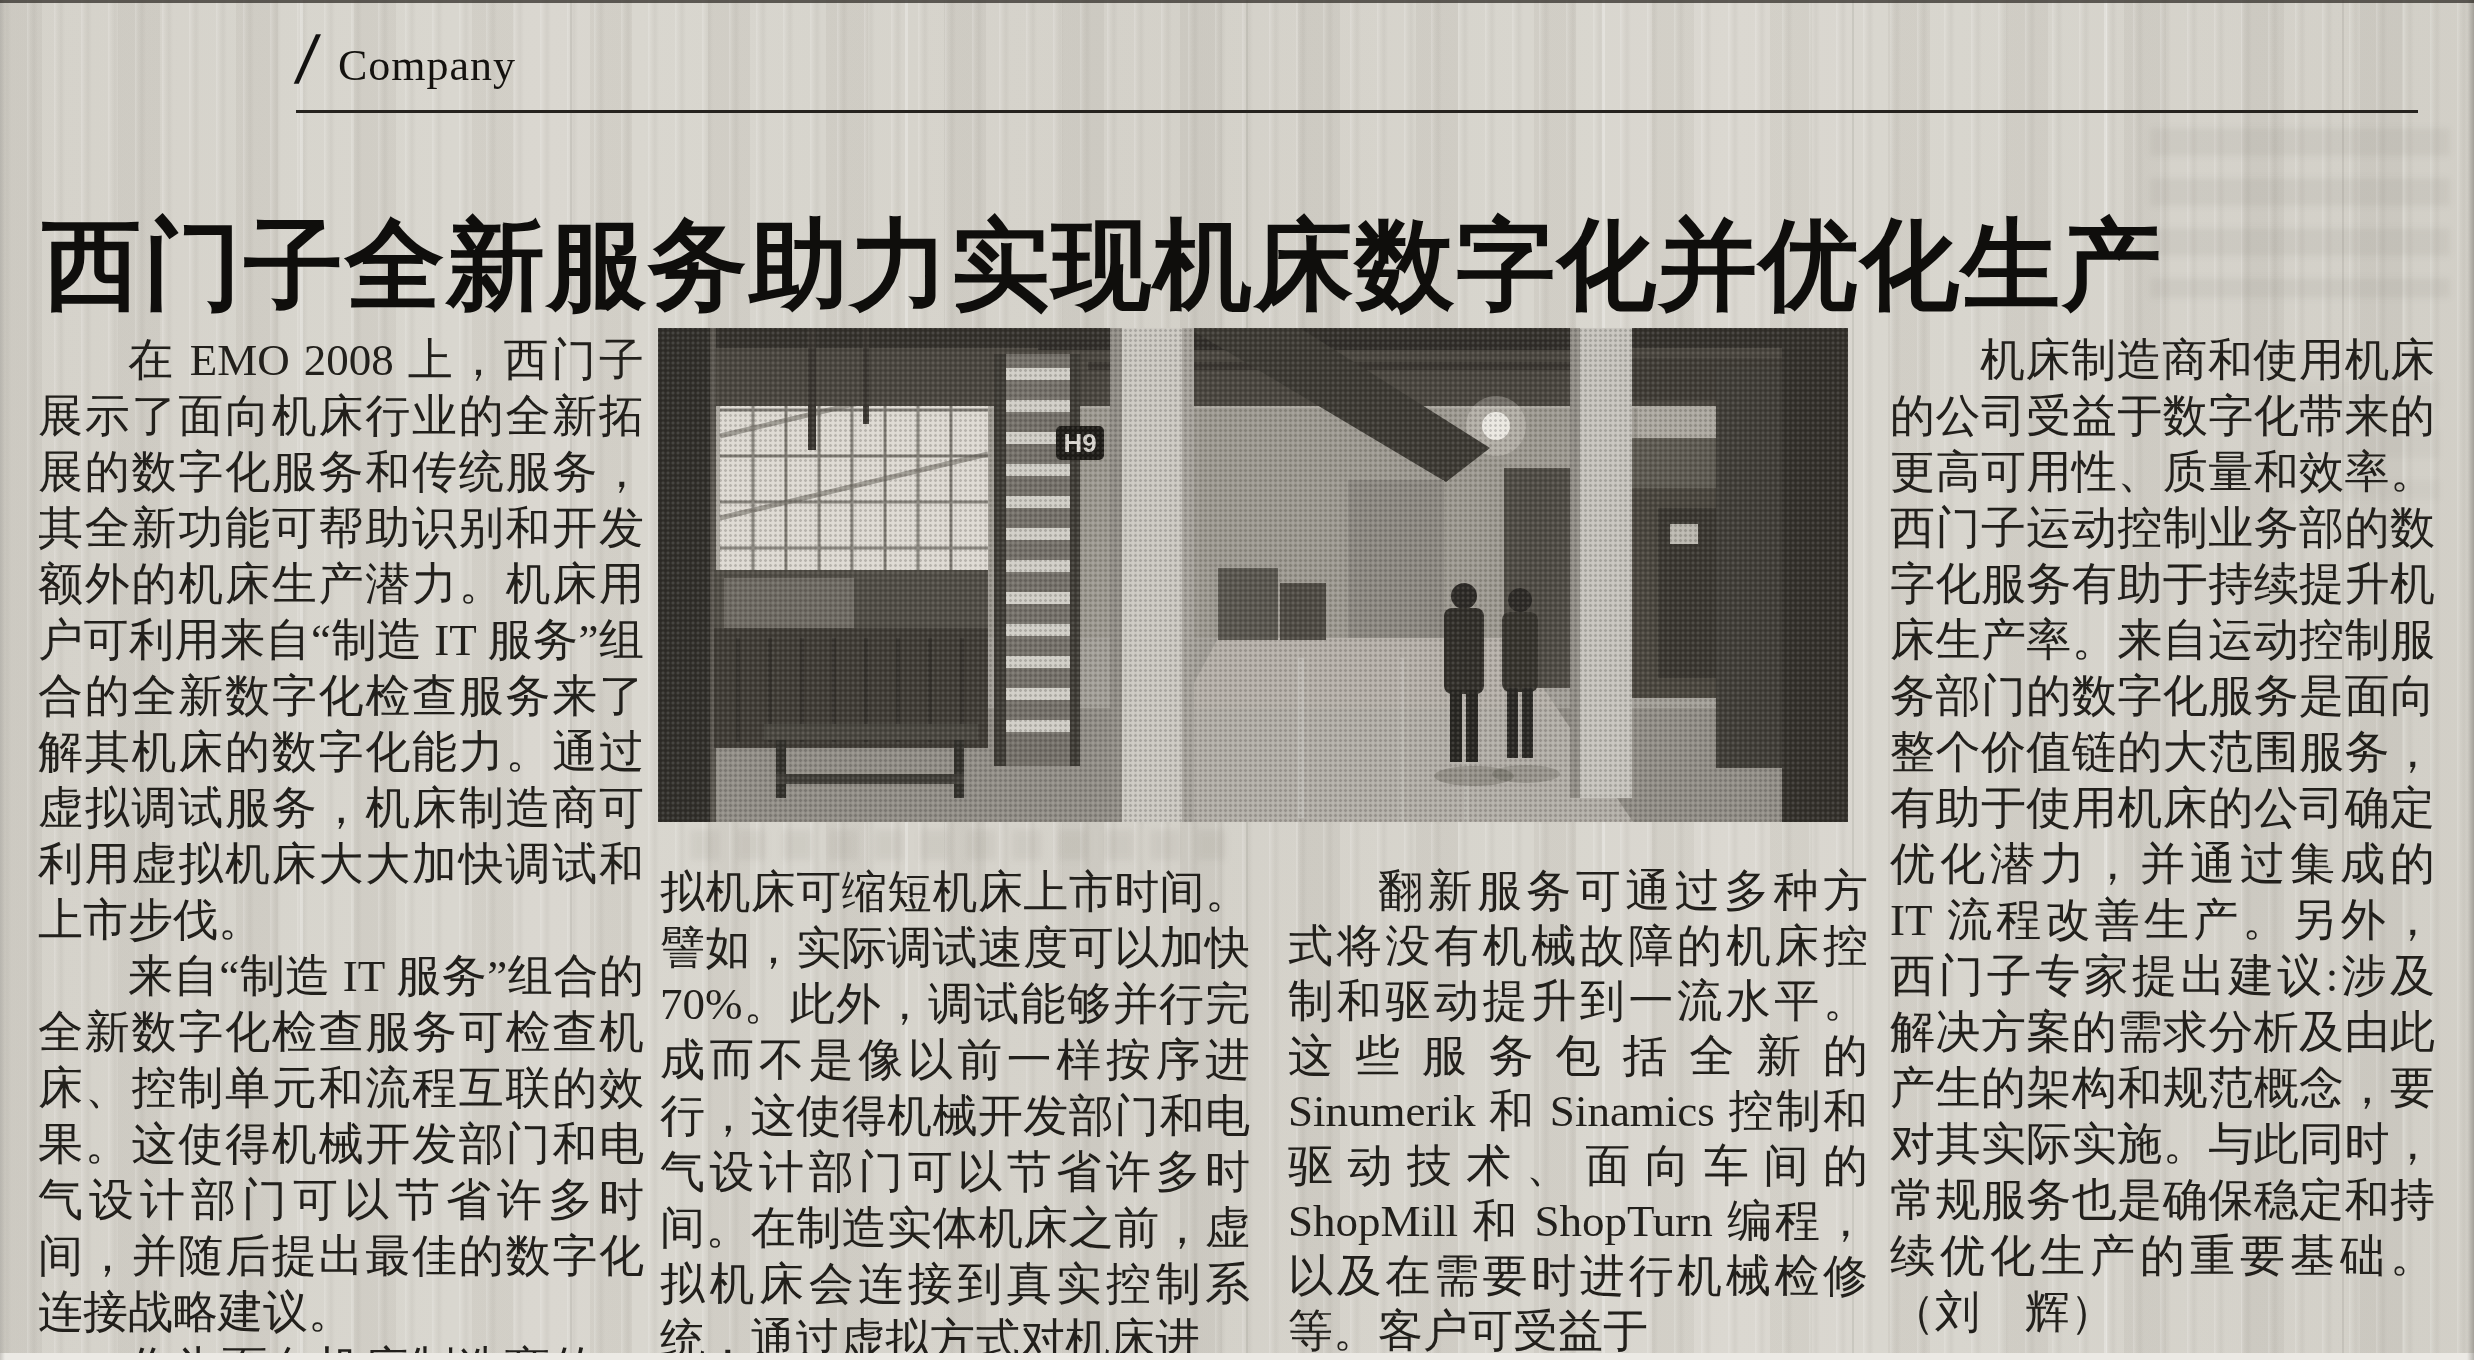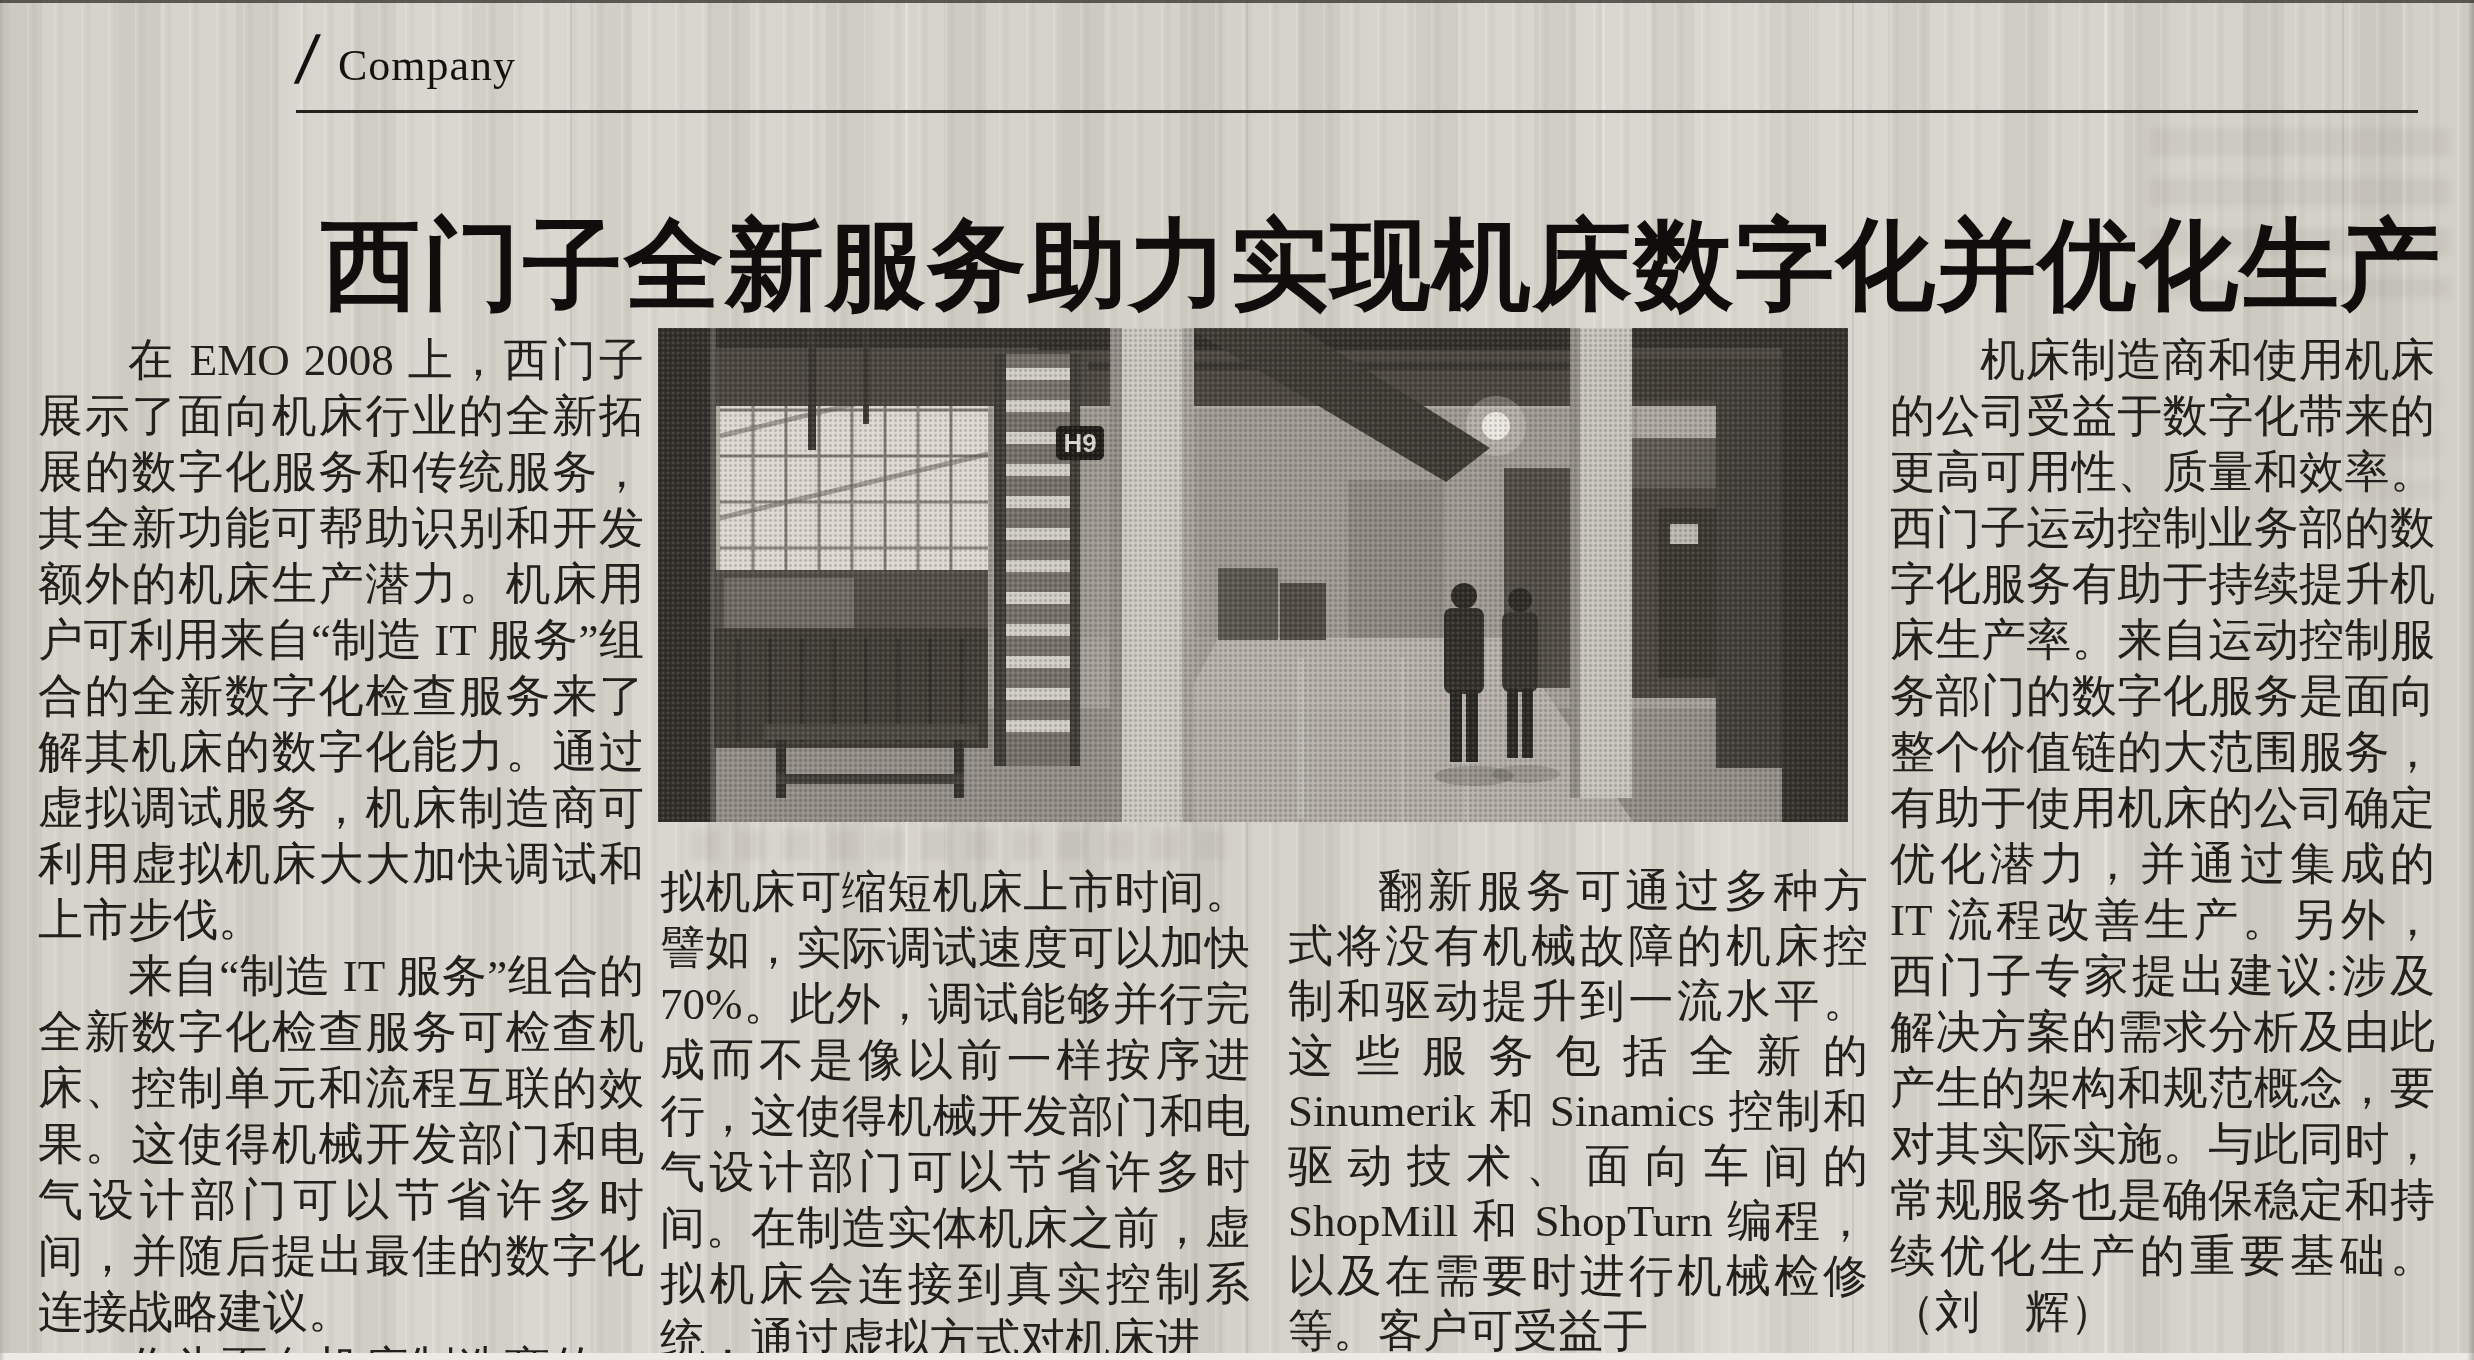--- a/index.html
+++ b/index.html
@@ -30,21 +30,21 @@
   .sec-cn{position:absolute;left:40px;top:28px;font-family:"Liberation Sans","DejaVu Sans",sans-serif;font-weight:900;font-size:60px;letter-spacing:4px;color:#121110;}
   .sec-slash{position:absolute;left:297px;top:16px;font-size:74px;font-weight:bold;color:#121110;transform:skewX(-6deg);}
   .sec-en{position:absolute;left:338px;top:40px;font-size:44px;font-weight:normal;color:#14120f;letter-spacing:1px;}
   .head-rule{position:absolute;left:296px;top:110px;width:2122px;height:3px;background:#26231f;}
 
   
   .headline{
     position:absolute;left:42px;top:134px;width:2400px;
     font-family:"Liberation Sans","DejaVu Sans",sans-serif;
     font-weight:900;font-size:99px;letter-spacing:2px;
-    white-space:nowrap;color:#0f0e0c;text-align:right;
+    white-space:nowrap;color:#0f0e0c;
   }
 
   
   .photo{position:absolute;left:658px;top:328px;width:1190px;height:494px;filter:contrast(.95) brightness(1.02);}
   .photo svg{display:block;width:100%;height:100%;}
   .halftone{
     position:absolute;inset:0;pointer-events:none;
     background-image:
       radial-gradient(rgba(25,22,18,.20) 1.1px, rgba(25,22,18,0) 1.6px),
       radial-gradient(rgba(242,240,235,.16) 1px, rgba(242,240,235,0) 1.5px);

